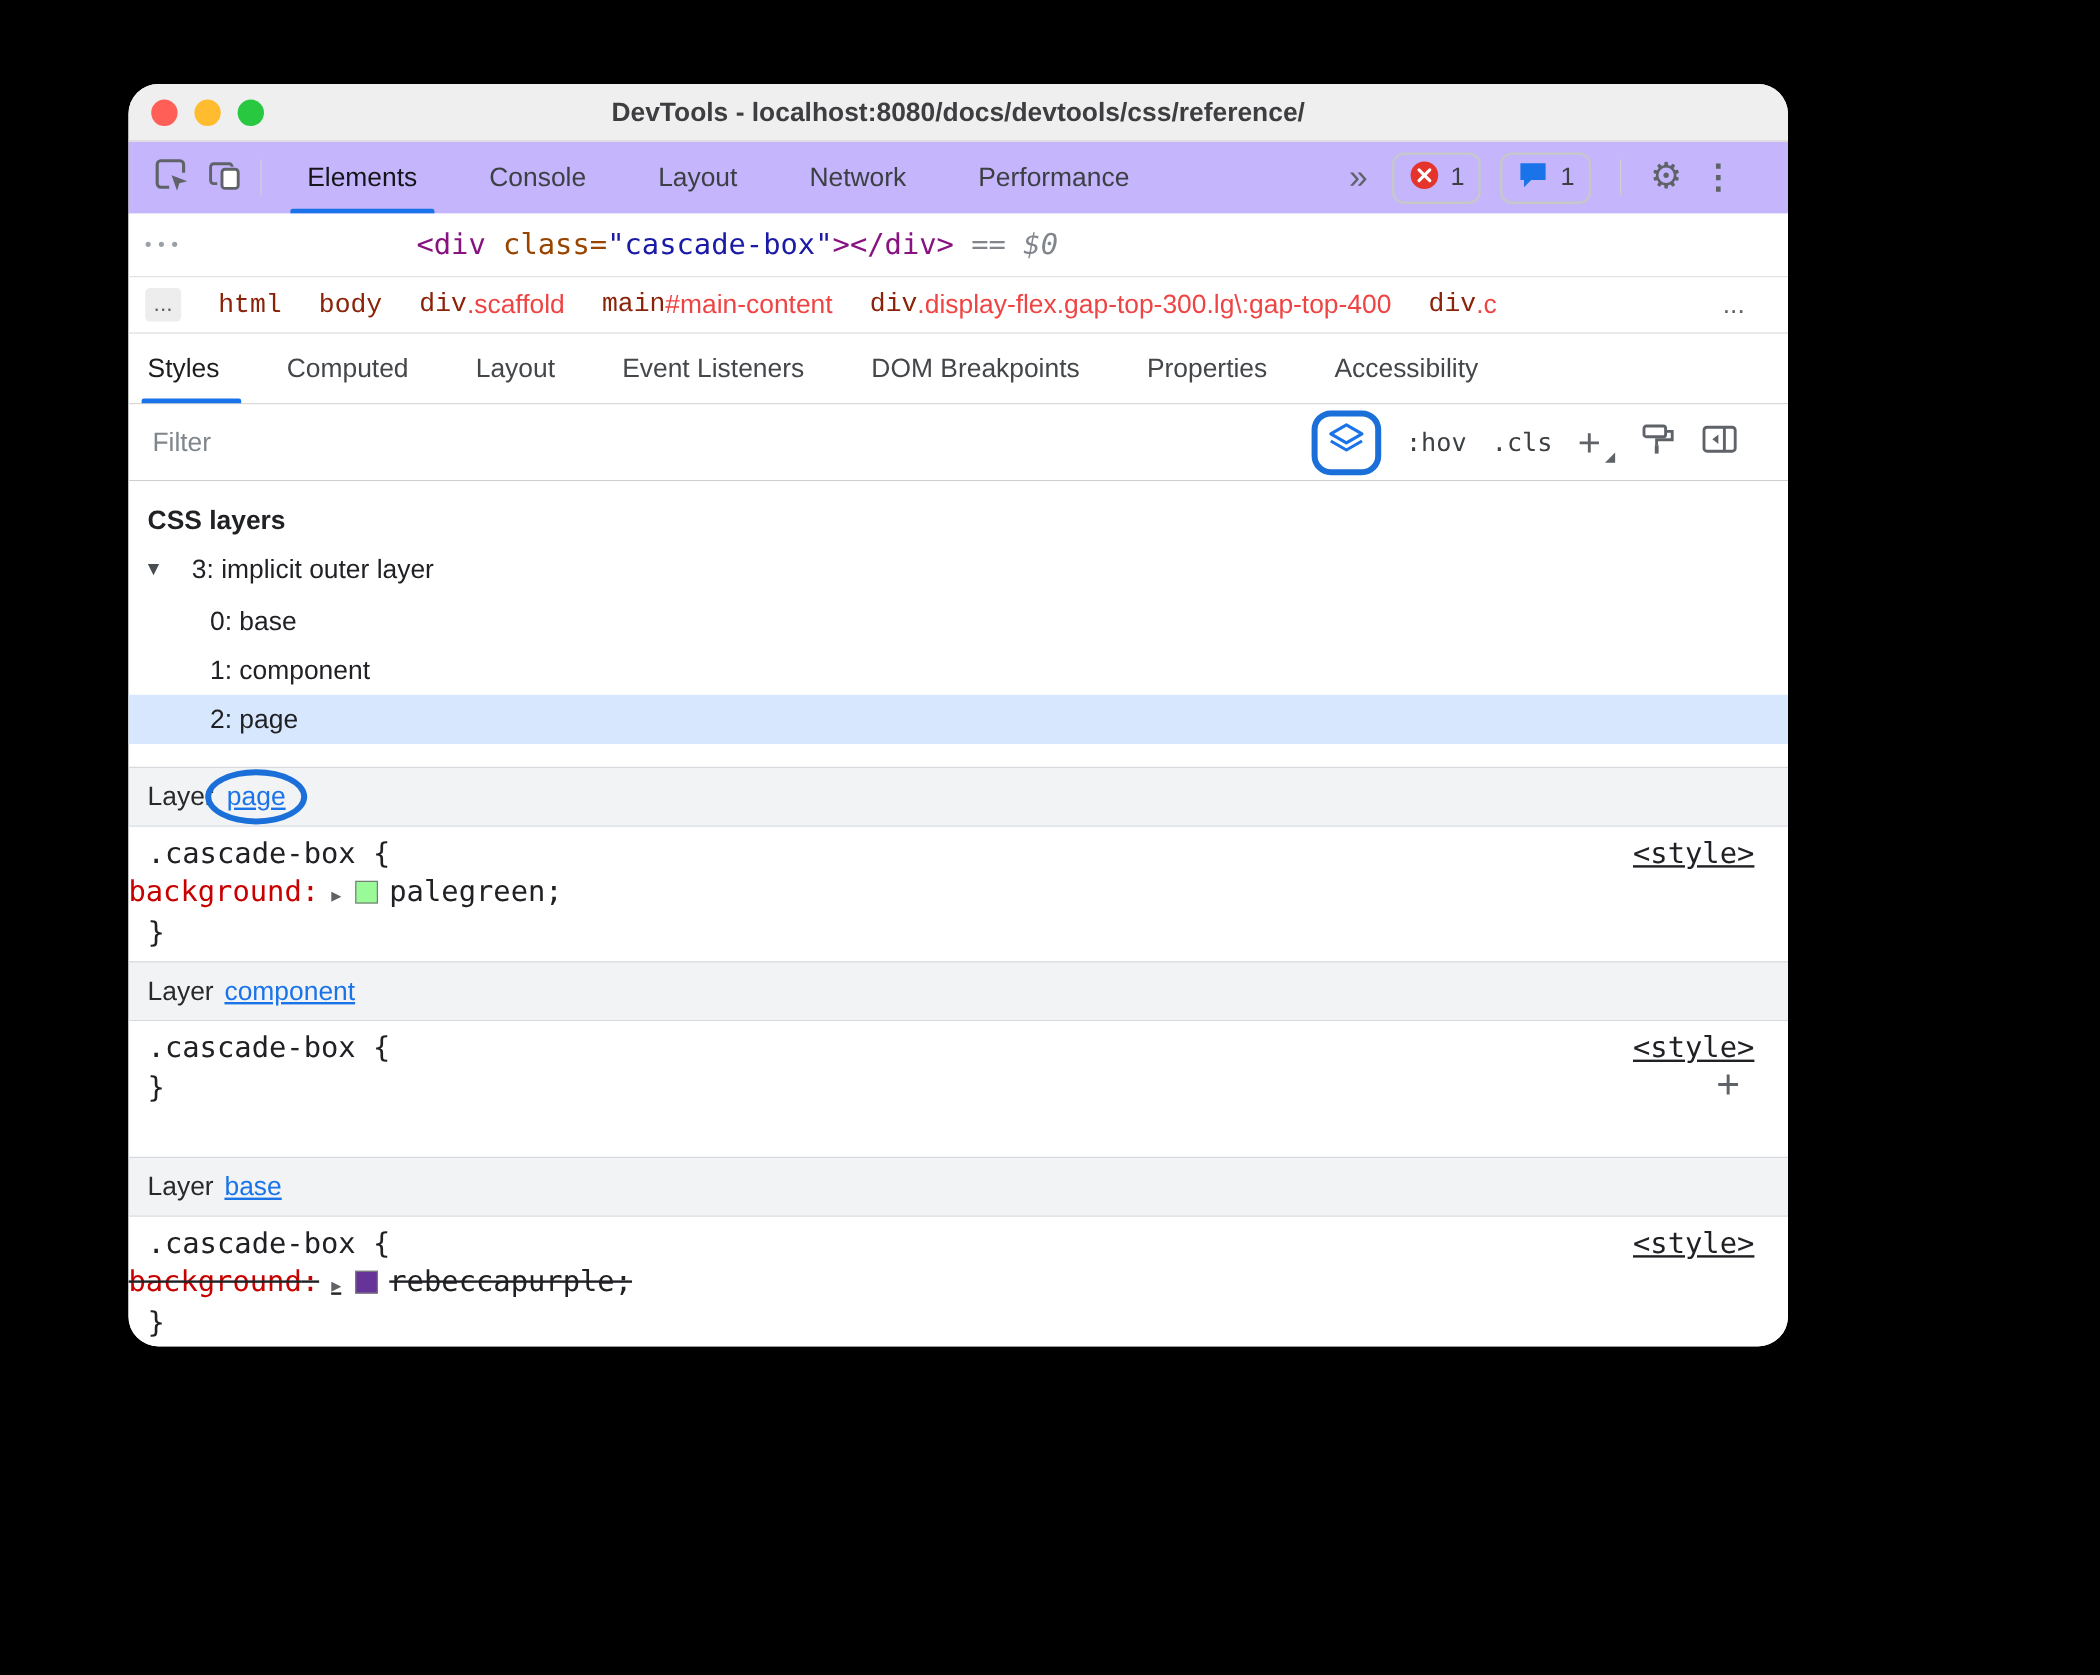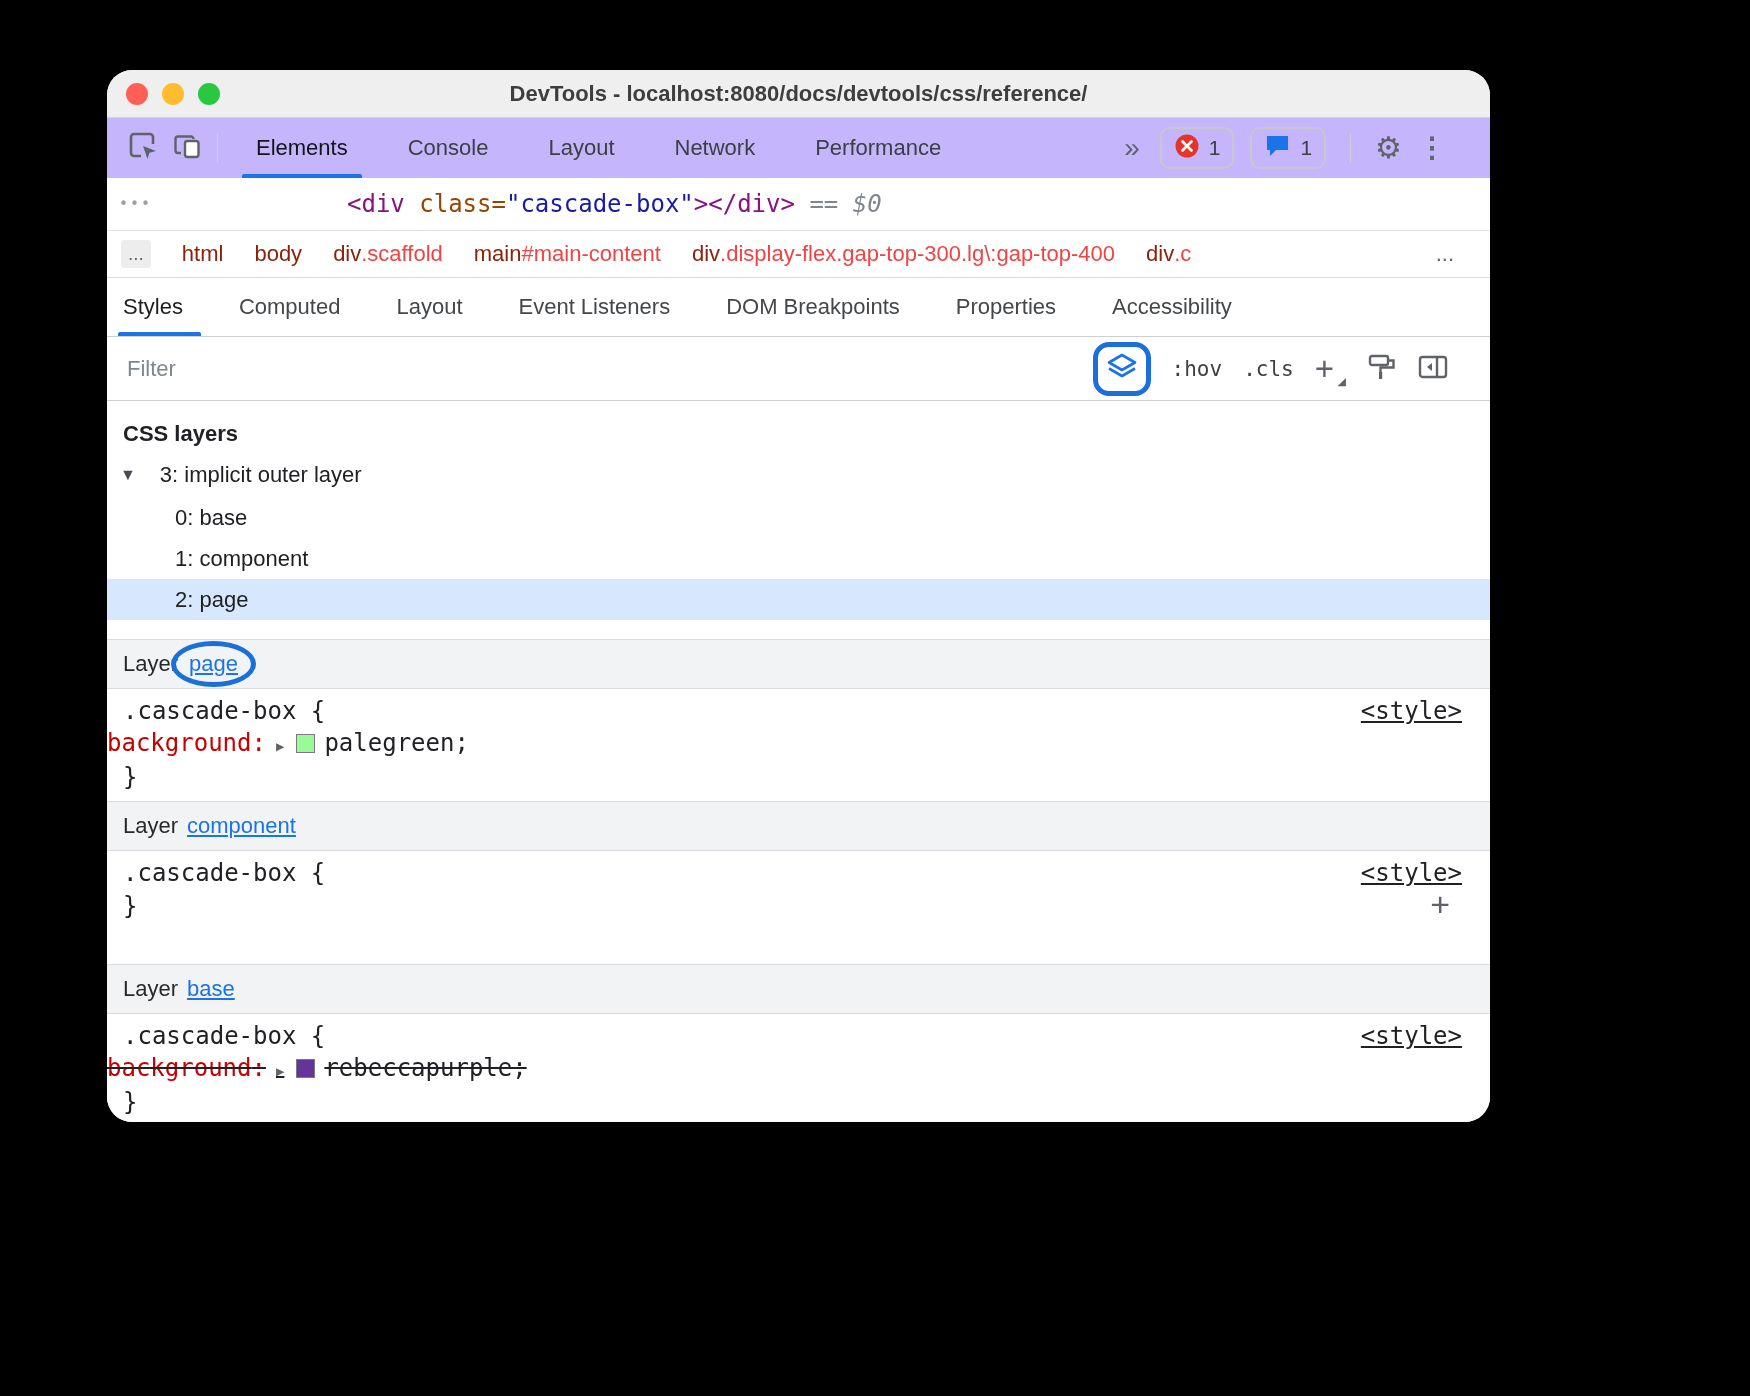--- a/index.html
+++ b/index.html
@@ -50,21 +50,21 @@
   .c-tag { color: #881280; }
   .c-attr { color: #994500; }
   .c-val { color: #1a1aa6; }
   .c-meta { color: #80868b; }
   .c-var { color: #80868b; font-style: italic; }
 
   
   .crumbs { flex: 0 0 48px; border-top: 1px solid #e2e2e2; border-bottom: 1px solid #dadce0; display: flex; align-items: center; gap: 31px; padding-left: 14px; font-size: 22px; position: relative; background: #fff; }
   .cr-lead { color: #5f6368; background: #ededed; border-radius: 4px; padding: 3px 7px; font-size: 19px; }
   .crumb { display: inline-flex; white-space: pre; }
-  .cr-base { color: #8a2309; }
+  .cr-base { color: #8a2309; font-family: Liberation Mono, monospace; }
   .cr-q { color: #ef4444; }
   .cr-trail { position: absolute; right: 36px; color: #5f6368; }
 
   
   .stabs { flex: 0 0 58px; display: flex; align-items: center; padding-left: 16px; border-bottom: 1px solid #cfcfcf; background: #fff; }
   .stab { padding: 0 28px; height: 58px; display: flex; align-items: center; font-size: 22px; color: #44474a; position: relative; }
   .stab:first-child { padding-left: 0; }
   .stab.sel { color: #1c1d1f; justify-content: center; }
   .stab.sel::after { content: ""; position: absolute; left: -5px; right: 10px; bottom: 0; height: 4px; background: #1a73e8; border-radius: 2px 2px 0 0; }
 

